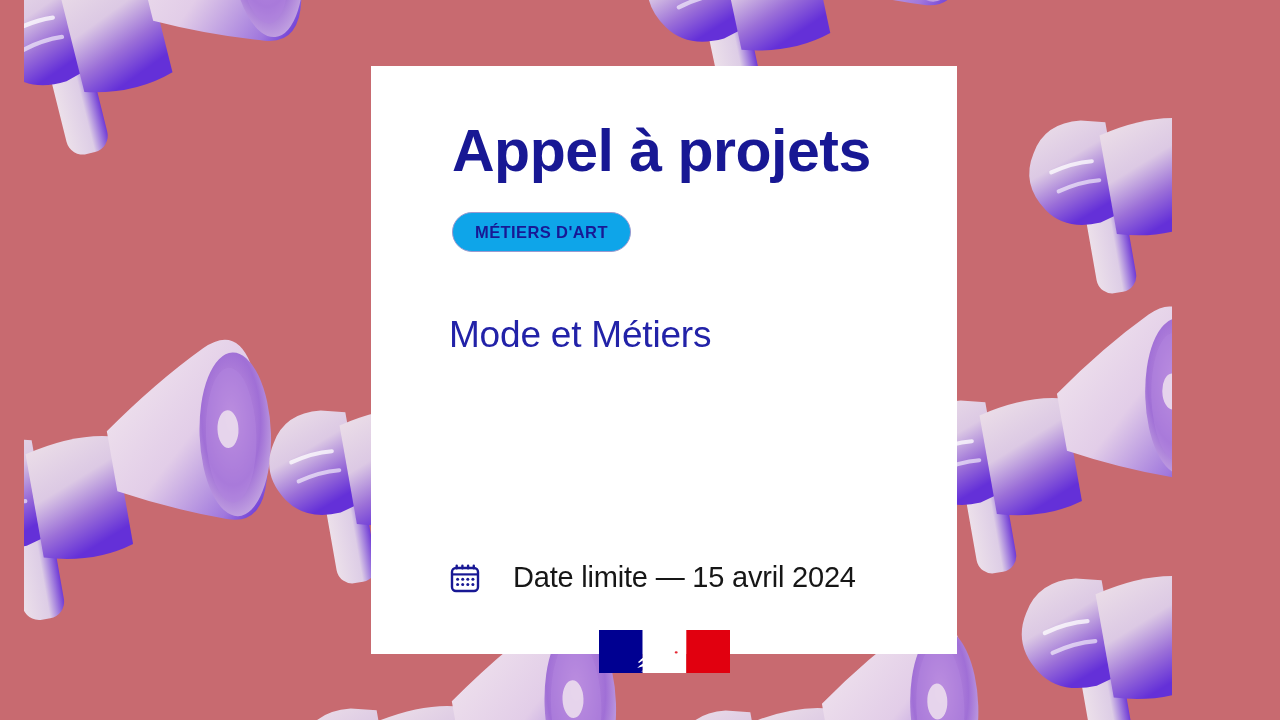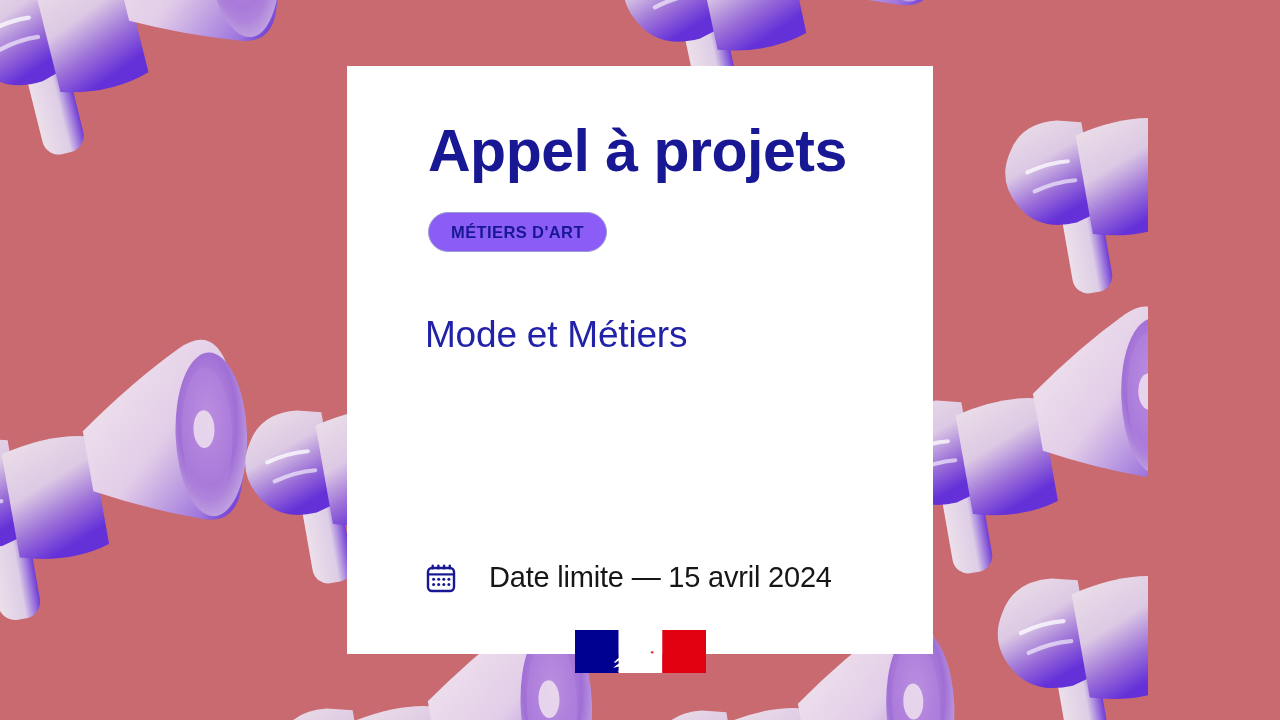--- a/index.html
+++ b/index.html
@@ -18,20 +18,21 @@
   }
 
   
   .poster {
     position: absolute;
     inset: 0;
     width: 1148px;
     height: 720px;
     background: #c86a70;
     overflow: hidden;
+    margin-left: 24px;
   }
 
   .megaphone-layer {
     position: absolute;
     inset: 0;
   }
 
   
   .megaphone {
     position: absolute;
@@ -79,21 +80,21 @@
     position: absolute;
     left: 81px;
     top: 146px;
     display: inline-flex;
     align-items: center;
     justify-content: center;
     height: 40px;
     padding: 0 22px;
     border: 1px solid #9a9ad0;
     border-radius: 22px;
-    background: #8b5cf6;
+    background: #0ea5e9;
   }
 
   .badge-label {
     font-size: 16.5px;
     font-weight: 700;
     letter-spacing: 0.4px;
     color: #181894;
     white-space: nowrap;
   }
 

